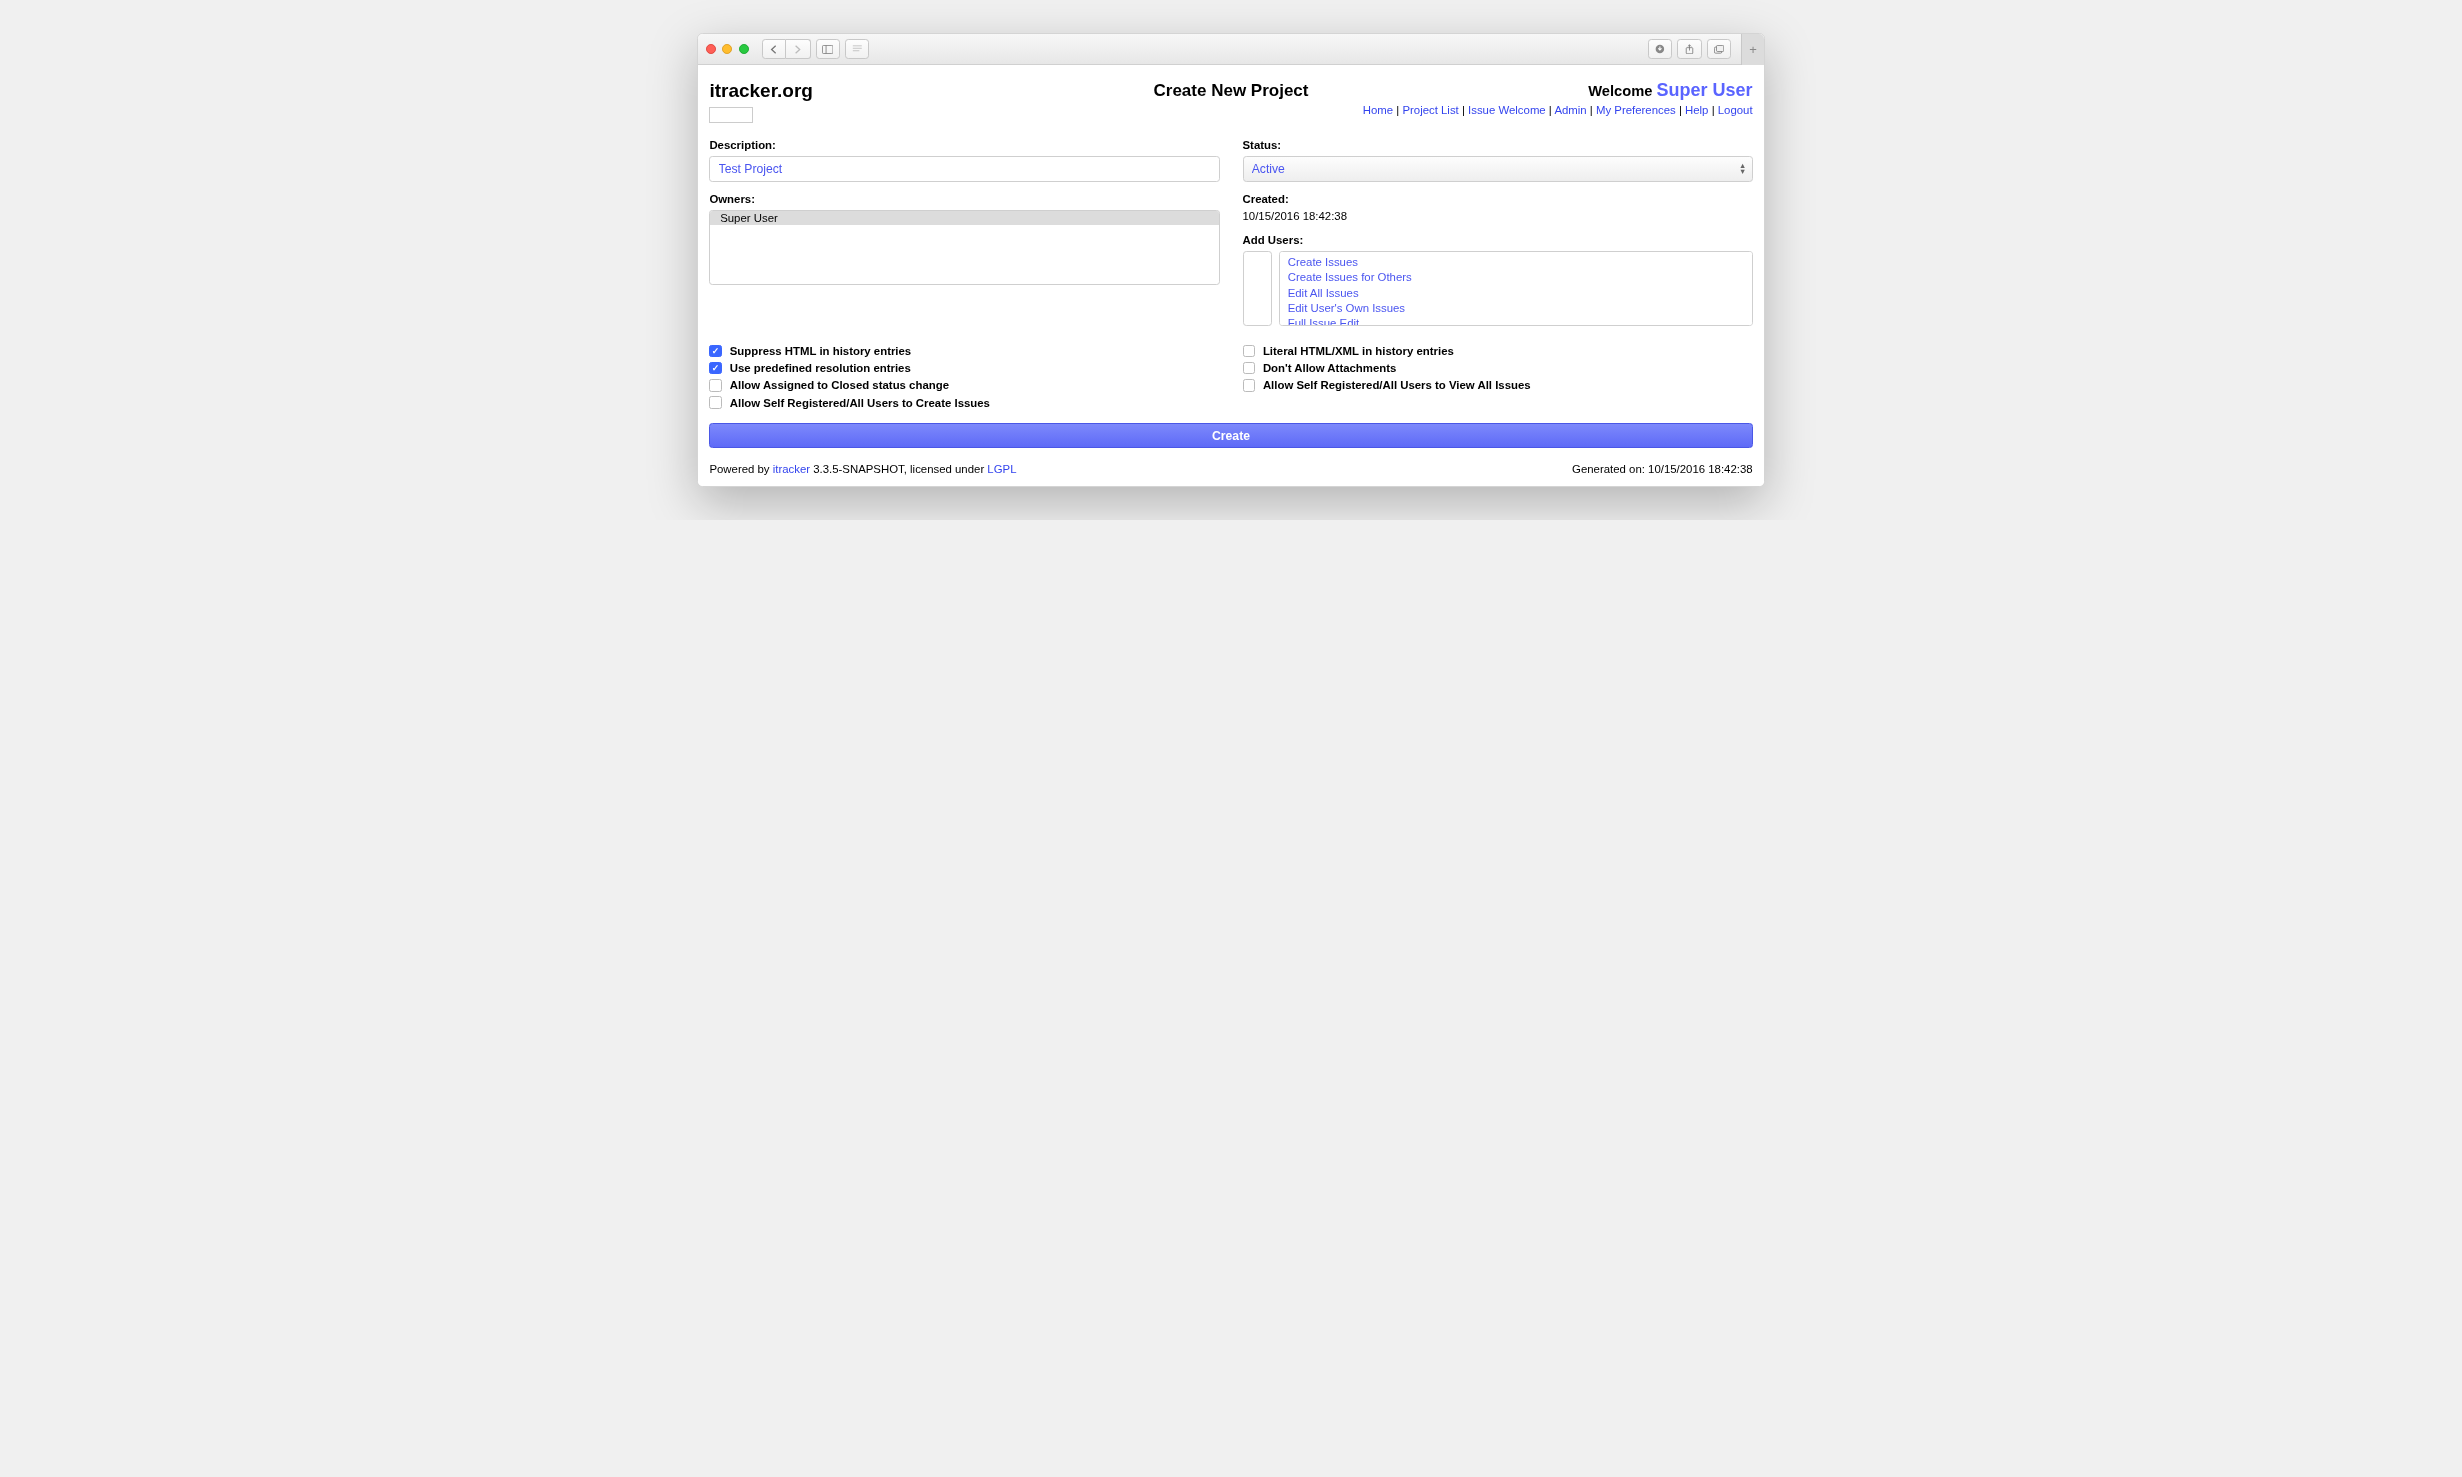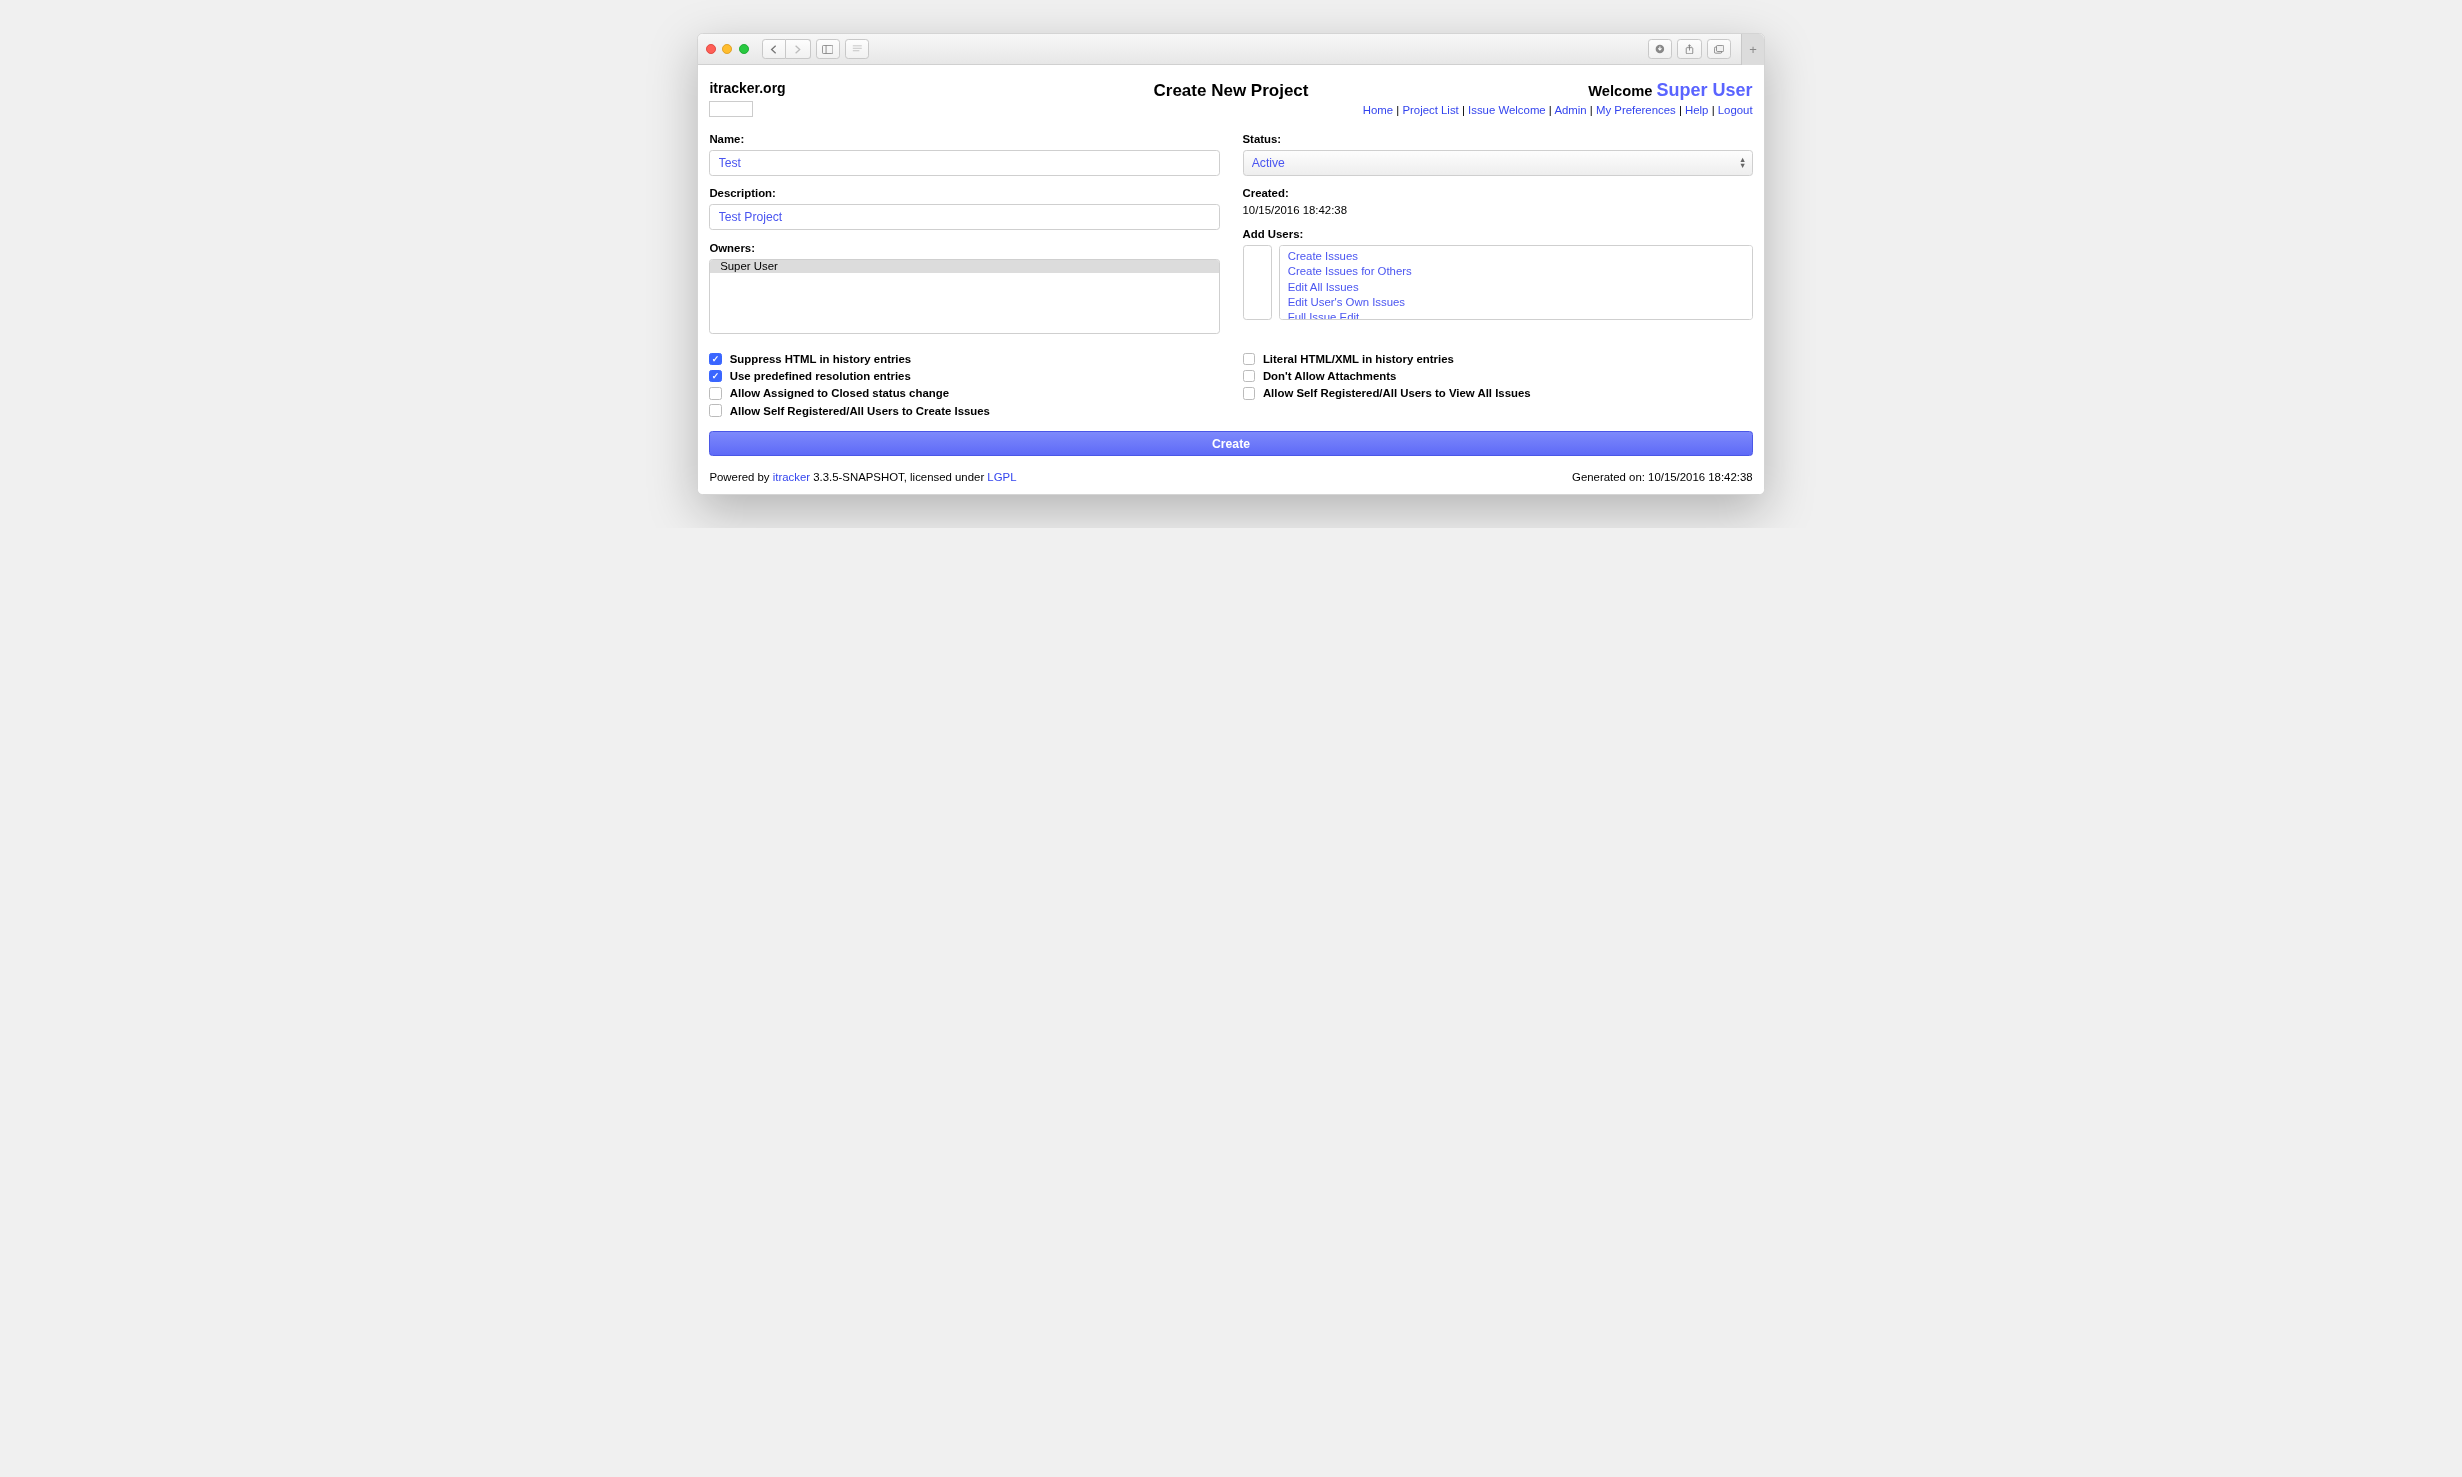--- a/index.html
+++ b/index.html
@@ -45,21 +45,21 @@
   .tb-right { margin-left: auto; display: flex; gap: 4.9px; align-items:center;}
   .tab-plus {
     width: 23px; height: 31px; background:#dcdcdc; border-left:0.8px solid #c8c8c8;
     display:flex; align-items:center; justify-content:center; color:#888; font-size:13px;
     margin-left:4.9px; margin-right:-8.2px;
   }
 
   .content { padding: 14.7px 11.4px 11.4px 11.4px; background:#fff; }
 
   .header-row { display: grid; grid-template-columns: 1fr auto 1fr; align-items: start; margin-bottom: 16.3px;}
-  .brand { font-size: 14px; font-weight: 700; }
+  .brand { font-size: 19px; font-weight: 700; }
   .brand-box { width:44px; height:16.3px; border:0.8px solid #ccc; margin-top:4.9px; background:#fff;}
   .page-title { font-size: 17px; font-weight: 700; text-align:center; padding-top:1.6px;}
   .welcome-block { text-align: right; }
   .welcome { font-size: 14.7px; font-weight: 700; color:#000; }
   .welcome .user { color:#5a64ff; font-size:18px; font-weight:700;}
   .navlinks { font-size: 11.4px; margin-top: 3.3px; color:#000;}
   .navlinks a { color:#3344ee; text-decoration:none; }
 
   .form-grid { display: grid; grid-template-columns: 1fr 1fr; column-gap: 23px; }
   .field-label { font-size: 11.4px; font-weight: 700; margin-bottom: 4.9px; display:block;}
@@ -210,24 +210,20 @@
           <a href="#">Help</a> |
           <a href="#">Logout</a>
         </div>
       </div>
     </div>
 
     <div class="form-grid">
 
       <div>
         <div class="field-block">
-          <label class="field-label">Name:</label>
-          <input class="text-input" value="Test" style="">
-        </div>
-        <div class="field-block">
           <label class="field-label">Description:</label>
           <input class="text-input" value="Test Project" style="">
         </div>
         <div class="field-block">
           <label class="field-label">Owners:</label>
           <div class="listbox">
             <div class="opt selected">Super User</div>
           </div>
         </div>
       </div>

